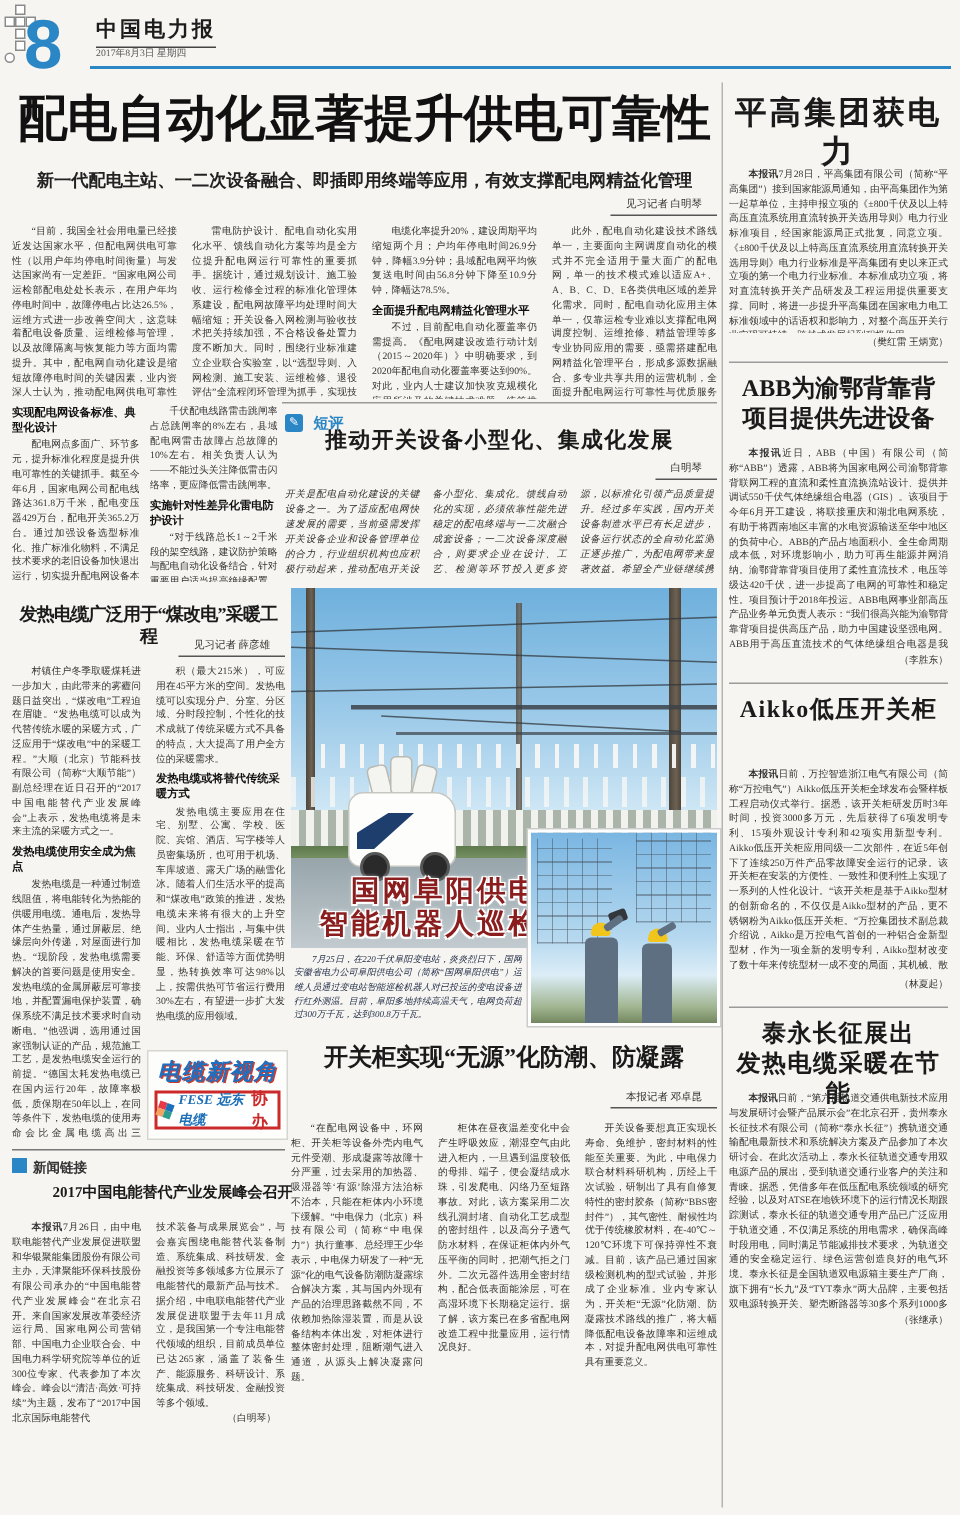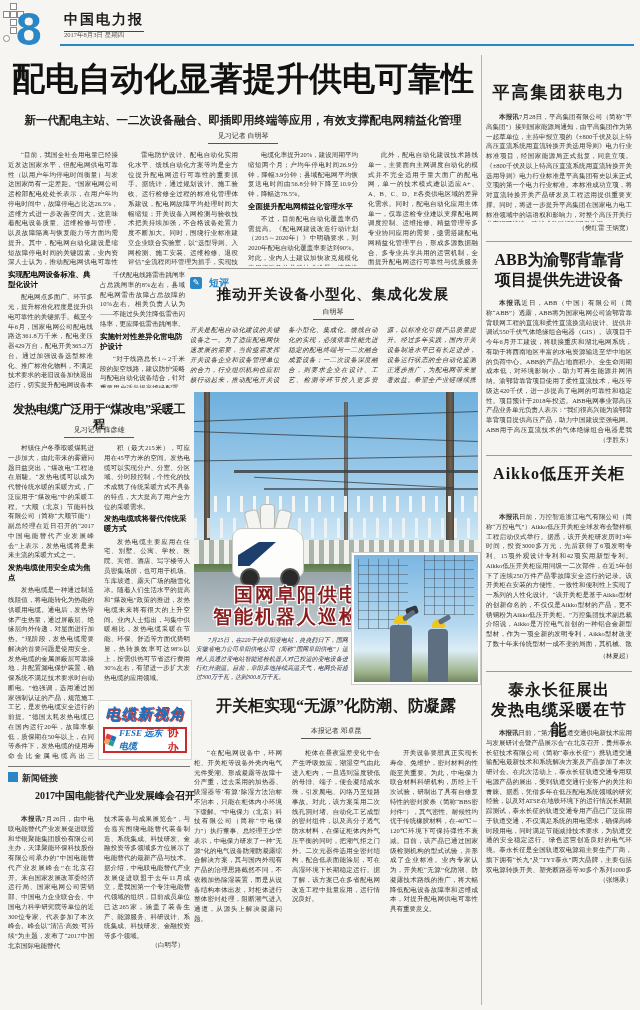--- a/index.html
+++ b/index.html
@@ -3,21 +3,21 @@
 <meta charset="utf-8">
 <style>
   html,body{margin:0;padding:0;}
   body{background:#e9e8e4;font-family:"Liberation Serif","DejaVu Serif",serif;}
   #page{position:relative;width:640px;height:1010px;background:#f6f5f1;margin:0 auto;overflow:hidden;color:#2d2d2d;}
   .abs{position:absolute;}
   .sans{font-family:"Liberation Sans","DejaVu Sans",sans-serif;}
   .bt{font-size:6.5px;line-height:1.5;text-align:justify;text-indent:2em;color:#343434;overflow:hidden;}
   .bt b{font-weight:bold;}
   .subhead{font-size:7.5px;font-weight:bold;color:#111;text-indent:0;margin:3px 0 2px 0;line-height:1.35;}
-  .byline{font-size:7px;color:#333;text-align:center;}
+  .byline{font-size:7px;color:#333;text-align:right;}
   .byline span{display:inline-block;border-bottom:1px solid #555;padding:0 10px 2px;}
   .rule-h{position:absolute;background:#9a9a9a;height:1px;}
   .headline-serif{font-weight:bold;color:#1a1a1a;text-align:center;line-height:1.25;}
   .colbox{position:absolute;overflow:hidden;}
   
   #hdr-rule{position:absolute;left:60px;right:6px;top:44px;height:2px;background:#2b86c5;}
   #corner{position:absolute;left:3px;top:3px;width:20px;height:42px;}
   #corner i{position:absolute;width:5px;height:5px;border:1px solid #8a8a8a;background:#fff;}
   
   #com-box{border-top:1px solid #999;}
@@ -202,21 +202,21 @@
   </div>
 
   <div class="headline-serif abs" style="left:194px;top:696px;width:284px;font-size:16px;letter-spacing:0px;">开关柜实现“无源”化防潮、防凝露</div>
   <div class="byline abs" style="left:194px;top:726px;width:284px;"><span>本报记者 邓卓昆</span></div>
   <div class="colbox bt" style="left:194px;top:748px;width:88px;height:256px;">“在配电网设备中，环网柜、开关柜等设备外壳内电气元件受潮、形成凝露等故障十分严重，过去采用的加热器、吸湿器等‘有源’除湿方法治标不治本，只能在柜体内小环境下缓解。”中电保力（北京）科技有限公司（简称“中电保力”）执行董事、总经理王少华表示，中电保力研发了一种“无源”化的电气设备防潮防凝露综合解决方案，其与国内外现有产品的治理思路截然不同，不依赖加热除湿装置，而是从设备结构本体出发，对柜体进行整体密封处理，阻断潮气进入通道，从源头上解决凝露问题。</div>
   <div class="colbox bt" style="left:292px;top:748px;width:88px;height:256px;">柜体在昼夜温差变化中会产生呼吸效应，潮湿空气由此进入柜内，一旦遇到温度较低的母排、端子，便会凝结成水珠，引发爬电、闪络乃至短路事故。对此，该方案采用二次线孔洞封堵、自动化工艺成型的密封组件，以及高分子透气防水材料，在保证柜体内外气压平衡的同时，把潮气拒之门外。二次元器件选用全密封结构，配合低表面能涂层，可在高湿环境下长期稳定运行。据了解，该方案已在多省配电网改造工程中批量应用，运行情况良好。</div>
   <div class="colbox bt" style="left:390px;top:748px;width:88px;height:256px;">开关设备要想真正实现长寿命、免维护，密封材料的性能至关重要。为此，中电保力联合材料科研机构，历经上千次试验，研制出了具有自修复特性的密封胶条（简称“BBS密封件”），其气密性、耐候性均优于传统橡胶材料，在-40℃～120℃环境下可保持弹性不衰减。目前，该产品已通过国家级检测机构的型式试验，并形成了企业标准。业内专家认为，开关柜“无源”化防潮、防凝露技术路线的推广，将大幅降低配电设备故障率和运维成本，对提升配电网供电可靠性具有重要意义。</div>
 
   <div class="abs" style="left:481px;top:55px;width:1px;height:950px;background:#b5b5b0;"></div>
 
-  <div class="headline-serif abs" style="left:486px;top:62px;width:146px;font-size:17px;letter-spacing:2px;margin-top:20px;">
+  <div class="headline-serif abs" style="left:486px;top:62px;width:146px;font-size:21px;letter-spacing:2px;">
     <div>平高集团获电力</div>
   </div>
   <div class="colbox bt" style="left:486px;top:112px;width:146px;height:110px;"><b>本报讯</b><span>7月28日，平高集团有限公司（简称“平高集团”）接到国家能源局通知，由平高集团作为第一起草单位，主持申报立项的《±800千伏及以上特高压直流系统用直流转换开关选用导则》电力行业标准项目，经国家能源局正式批复，同意立项。《±800千伏及以上特高压直流系统用直流转换开关选用导则》电力行业标准是平高集团有史以来正式立项的第一个电力行业标准。本标准成功立项，将对直流转换开关产品研发及工程运用提供重要支撑。同时，将进一步提升平高集团在国家电力电工标准领域中的话语权和影响力，对整个高压开关行业实现可持续、跨越式发展起到积极作用。</span></div>
   <div class="abs sb-byline" style="left:486px;top:224px;width:146px;">（樊红雷 王炳宽）</div>
   <div class="rule-h" style="left:486px;top:241px;width:146px;"></div>
 
   <div class="headline-serif abs" style="left:486px;top:250px;width:146px;font-size:16px;letter-spacing:0px;">
     <div>ABB为渝鄂背靠背</div>
     <div>项目提供先进设备</div>
   </div>

